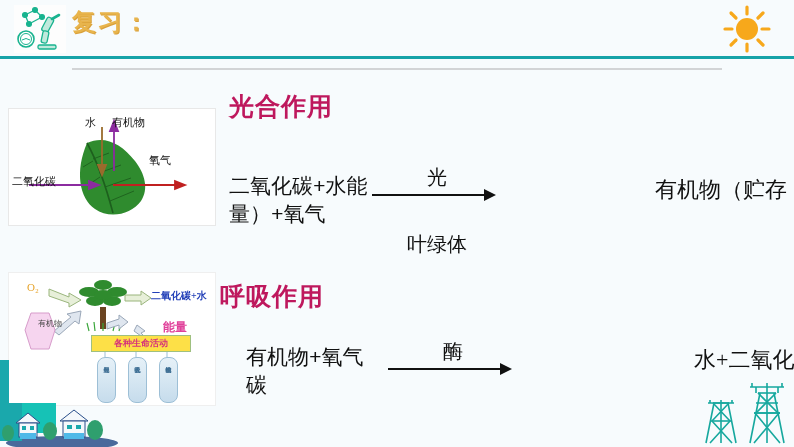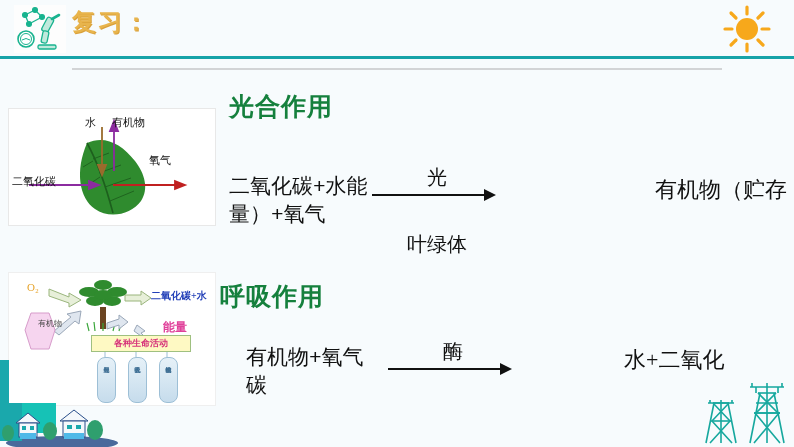--- a/index.html
+++ b/index.html
@@ -33,21 +33,21 @@
   .rule-gray{
     position:absolute;left:72px;top:68px;width:650px;height:2px;
     background:#d2d4d6;
   }
 
   
   .sec-h{
     position:absolute;
     font-family:"Liberation Serif", serif;
     font-size:25px;font-weight:bold;
-    color:#15803d;
+    color:#be185d;
     letter-spacing:1px;
   }
   #h-photo{left:229px;top:90px;}
   #h-resp{left:220px;top:280px;}
 
   
   .eq{
     position:absolute;
     font-family:Liberation Mono, monospace;
     font-size:21px;color:#111;
@@ -81,21 +81,21 @@
     font-family:"Liberation Serif", serif;line-height:1.1;margin-top:31px;
   }
   #arrow-resp .below{visibility:hidden;height:0;}
 
   .eq-right{
     position:absolute;
     font-family:"Liberation Serif", serif;
     font-size:22px;color:#111;white-space:nowrap;
   }
   #eq-photo-right{left:655px;top:175px;}
-  #eq-resp-right{left:624px;top:345px;}
+  #eq-resp-right{left:694px;top:345px;}
 
   
   .fig1{
     position:absolute;left:8px;top:108px;width:206px;height:116px;
     background:#ffffff;border:1px solid #e8e8e8;
     overflow:hidden;
   }
   .fig1 .lbl{position:absolute;font-family:"Liberation Serif",serif;font-size:11px;color:#111;white-space:nowrap;}
   #f1-shui{left:76px;top:6px;}
   #f1-youji{left:103px;top:6px;}
@@ -108,21 +108,21 @@
     background:#ffffff;border:1px solid #efefef;
     overflow:hidden;
   }
   .fig2 .t{position:absolute;font-family:"Liberation Serif",serif;white-space:nowrap;}
   #f2-o2{left:18px;top:8px;font-size:11px;color:#e6a32a;font-weight:normal;}
   #f2-co2w{left:142px;top:16px;font-size:10px;color:#2340b8;font-weight:bold;}
   #f2-energy{left:110px;top:46px;font-size:12px;color:#e0409a;font-weight:bold;margin-left:44px;}
   #f2-organic{left:29px;top:45px;font-size:8px;color:#444;}
   #f2-banner{
     left:82px;top:62px;width:98px;height:15px;
-    background:#fef9c3;border:1px solid #9fc080;
+    background:#fde047;border:1px solid #9fc080;
   }
   #f2-banner span{
     position:absolute;left:0;right:0;top:1px;text-align:center;
     font-size:9px;color:#d6327a;font-weight:bold;
     font-family:"Liberation Serif",serif;
   }
   .f2-pill{
     position:absolute;width:17px;height:44px;
     background:linear-gradient(180deg,#e6f1f8,#c6dcec);
     border:1px solid #9dbfd6;border-radius:8px;

